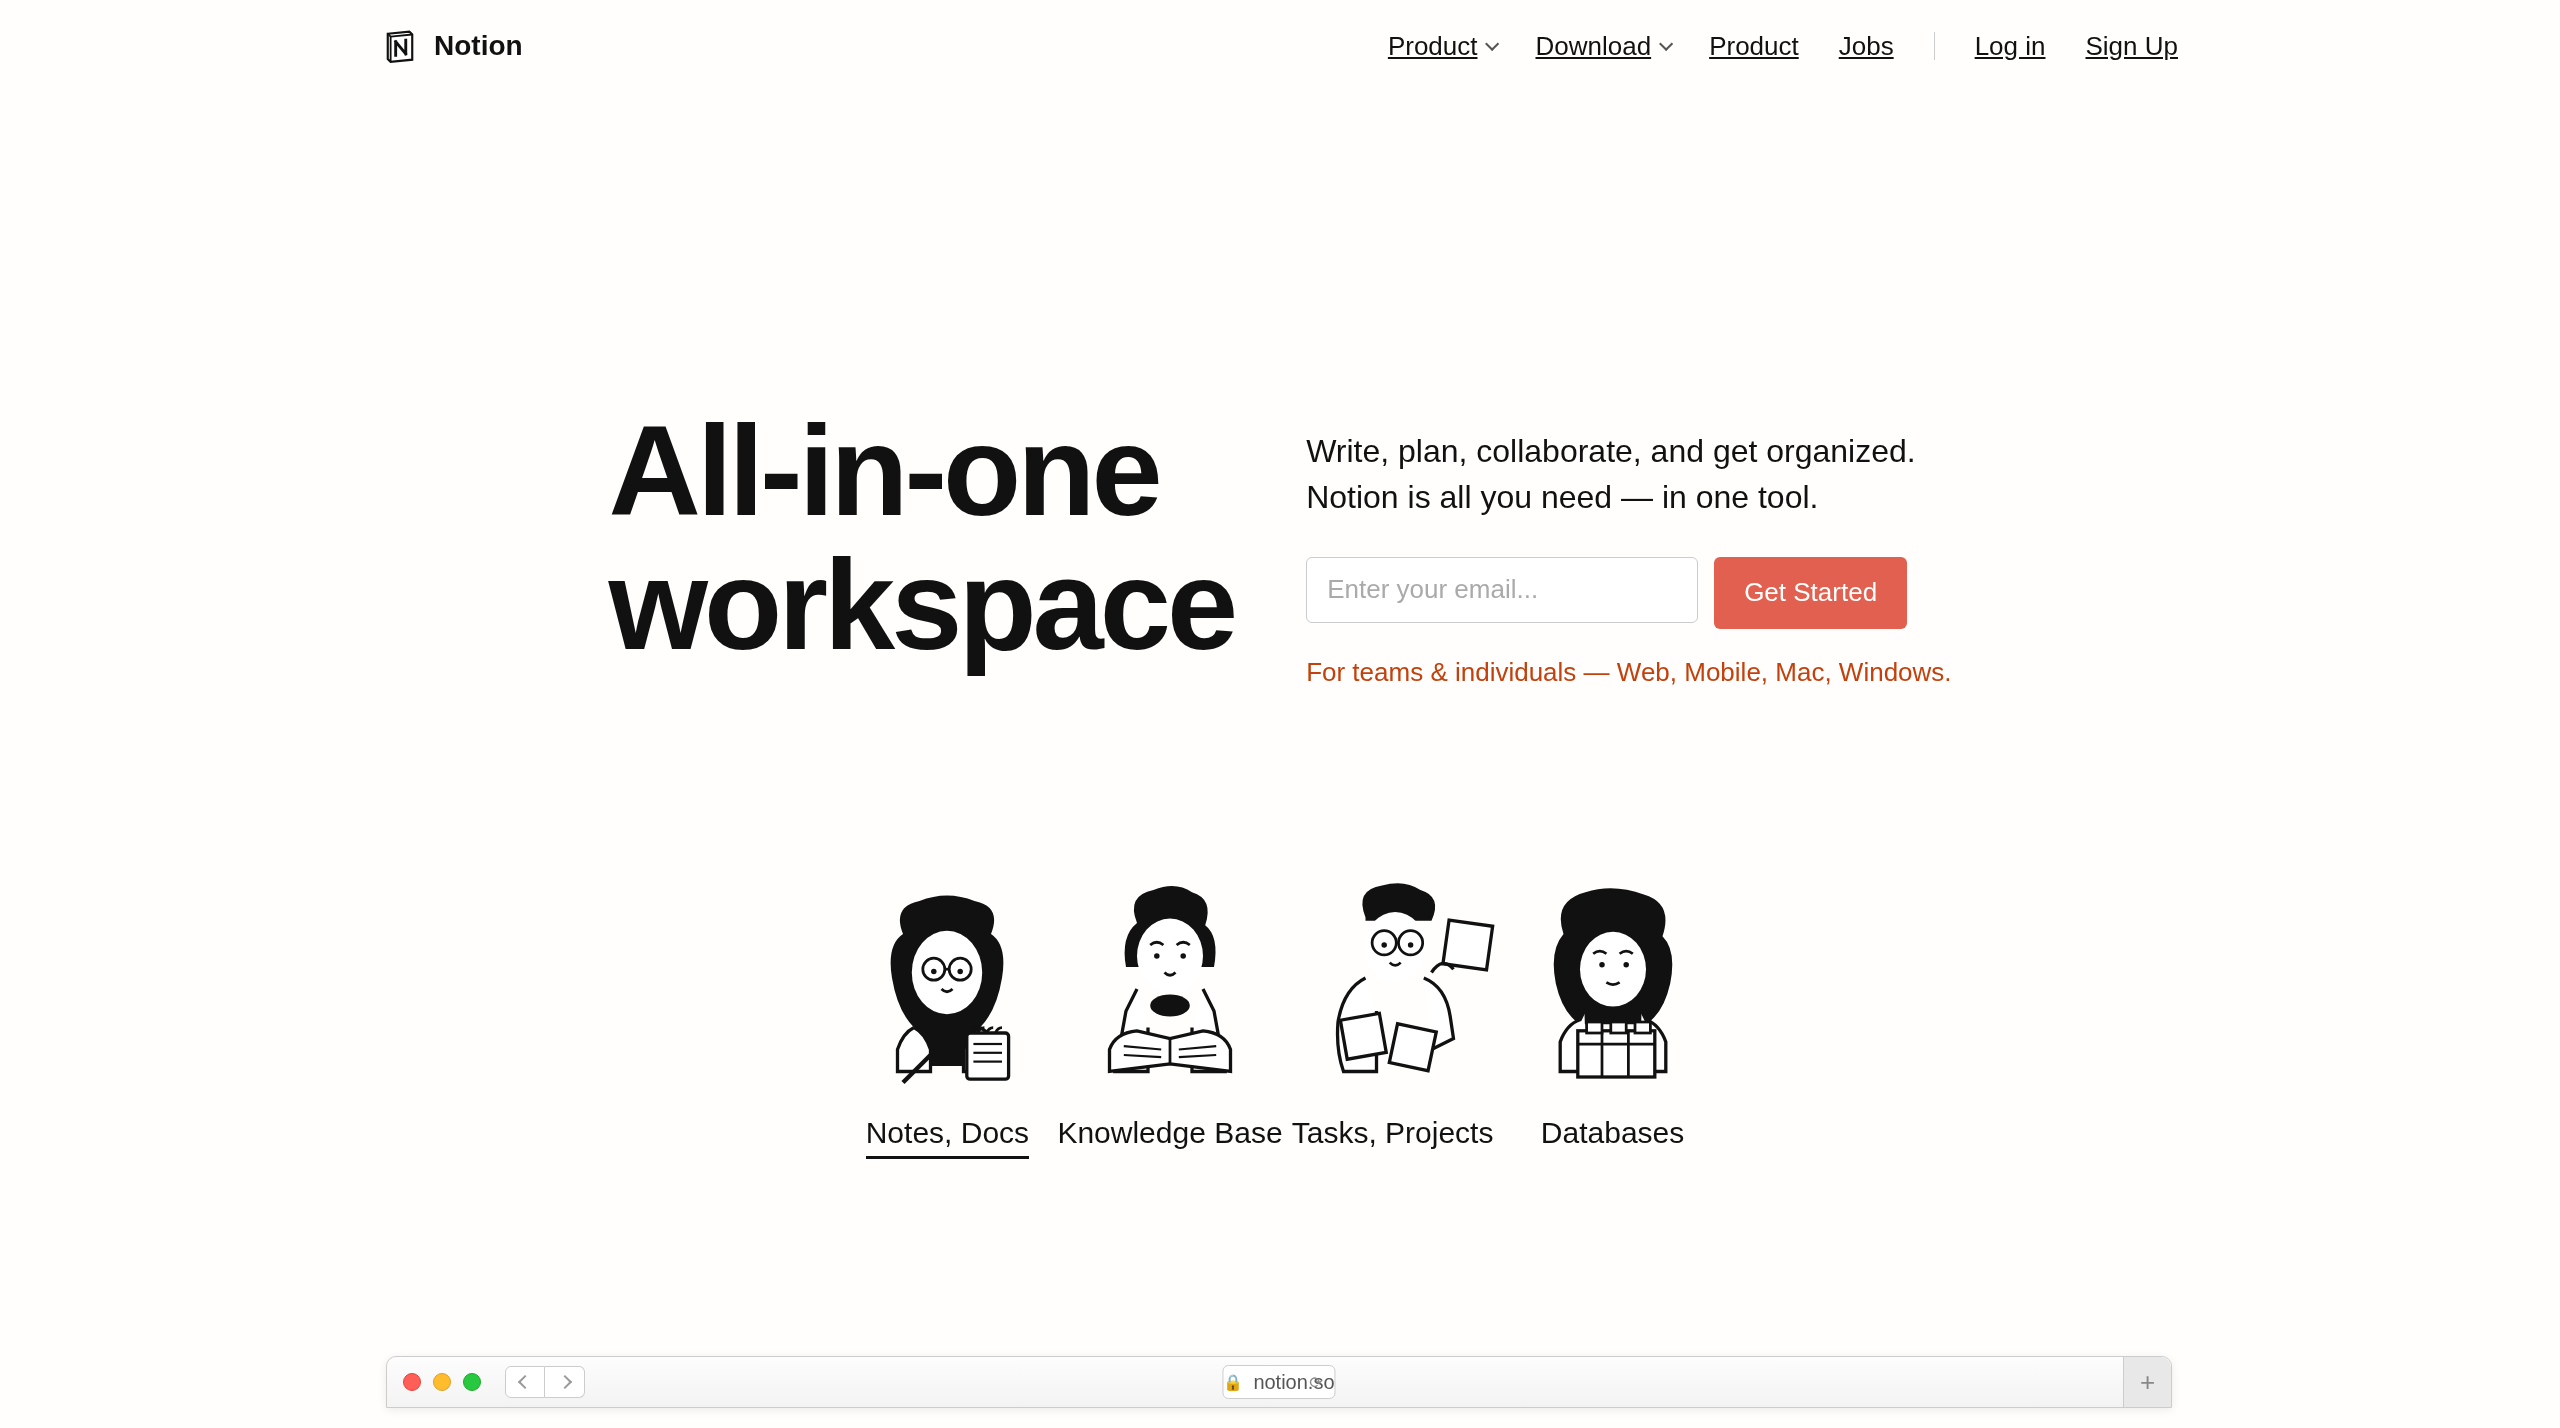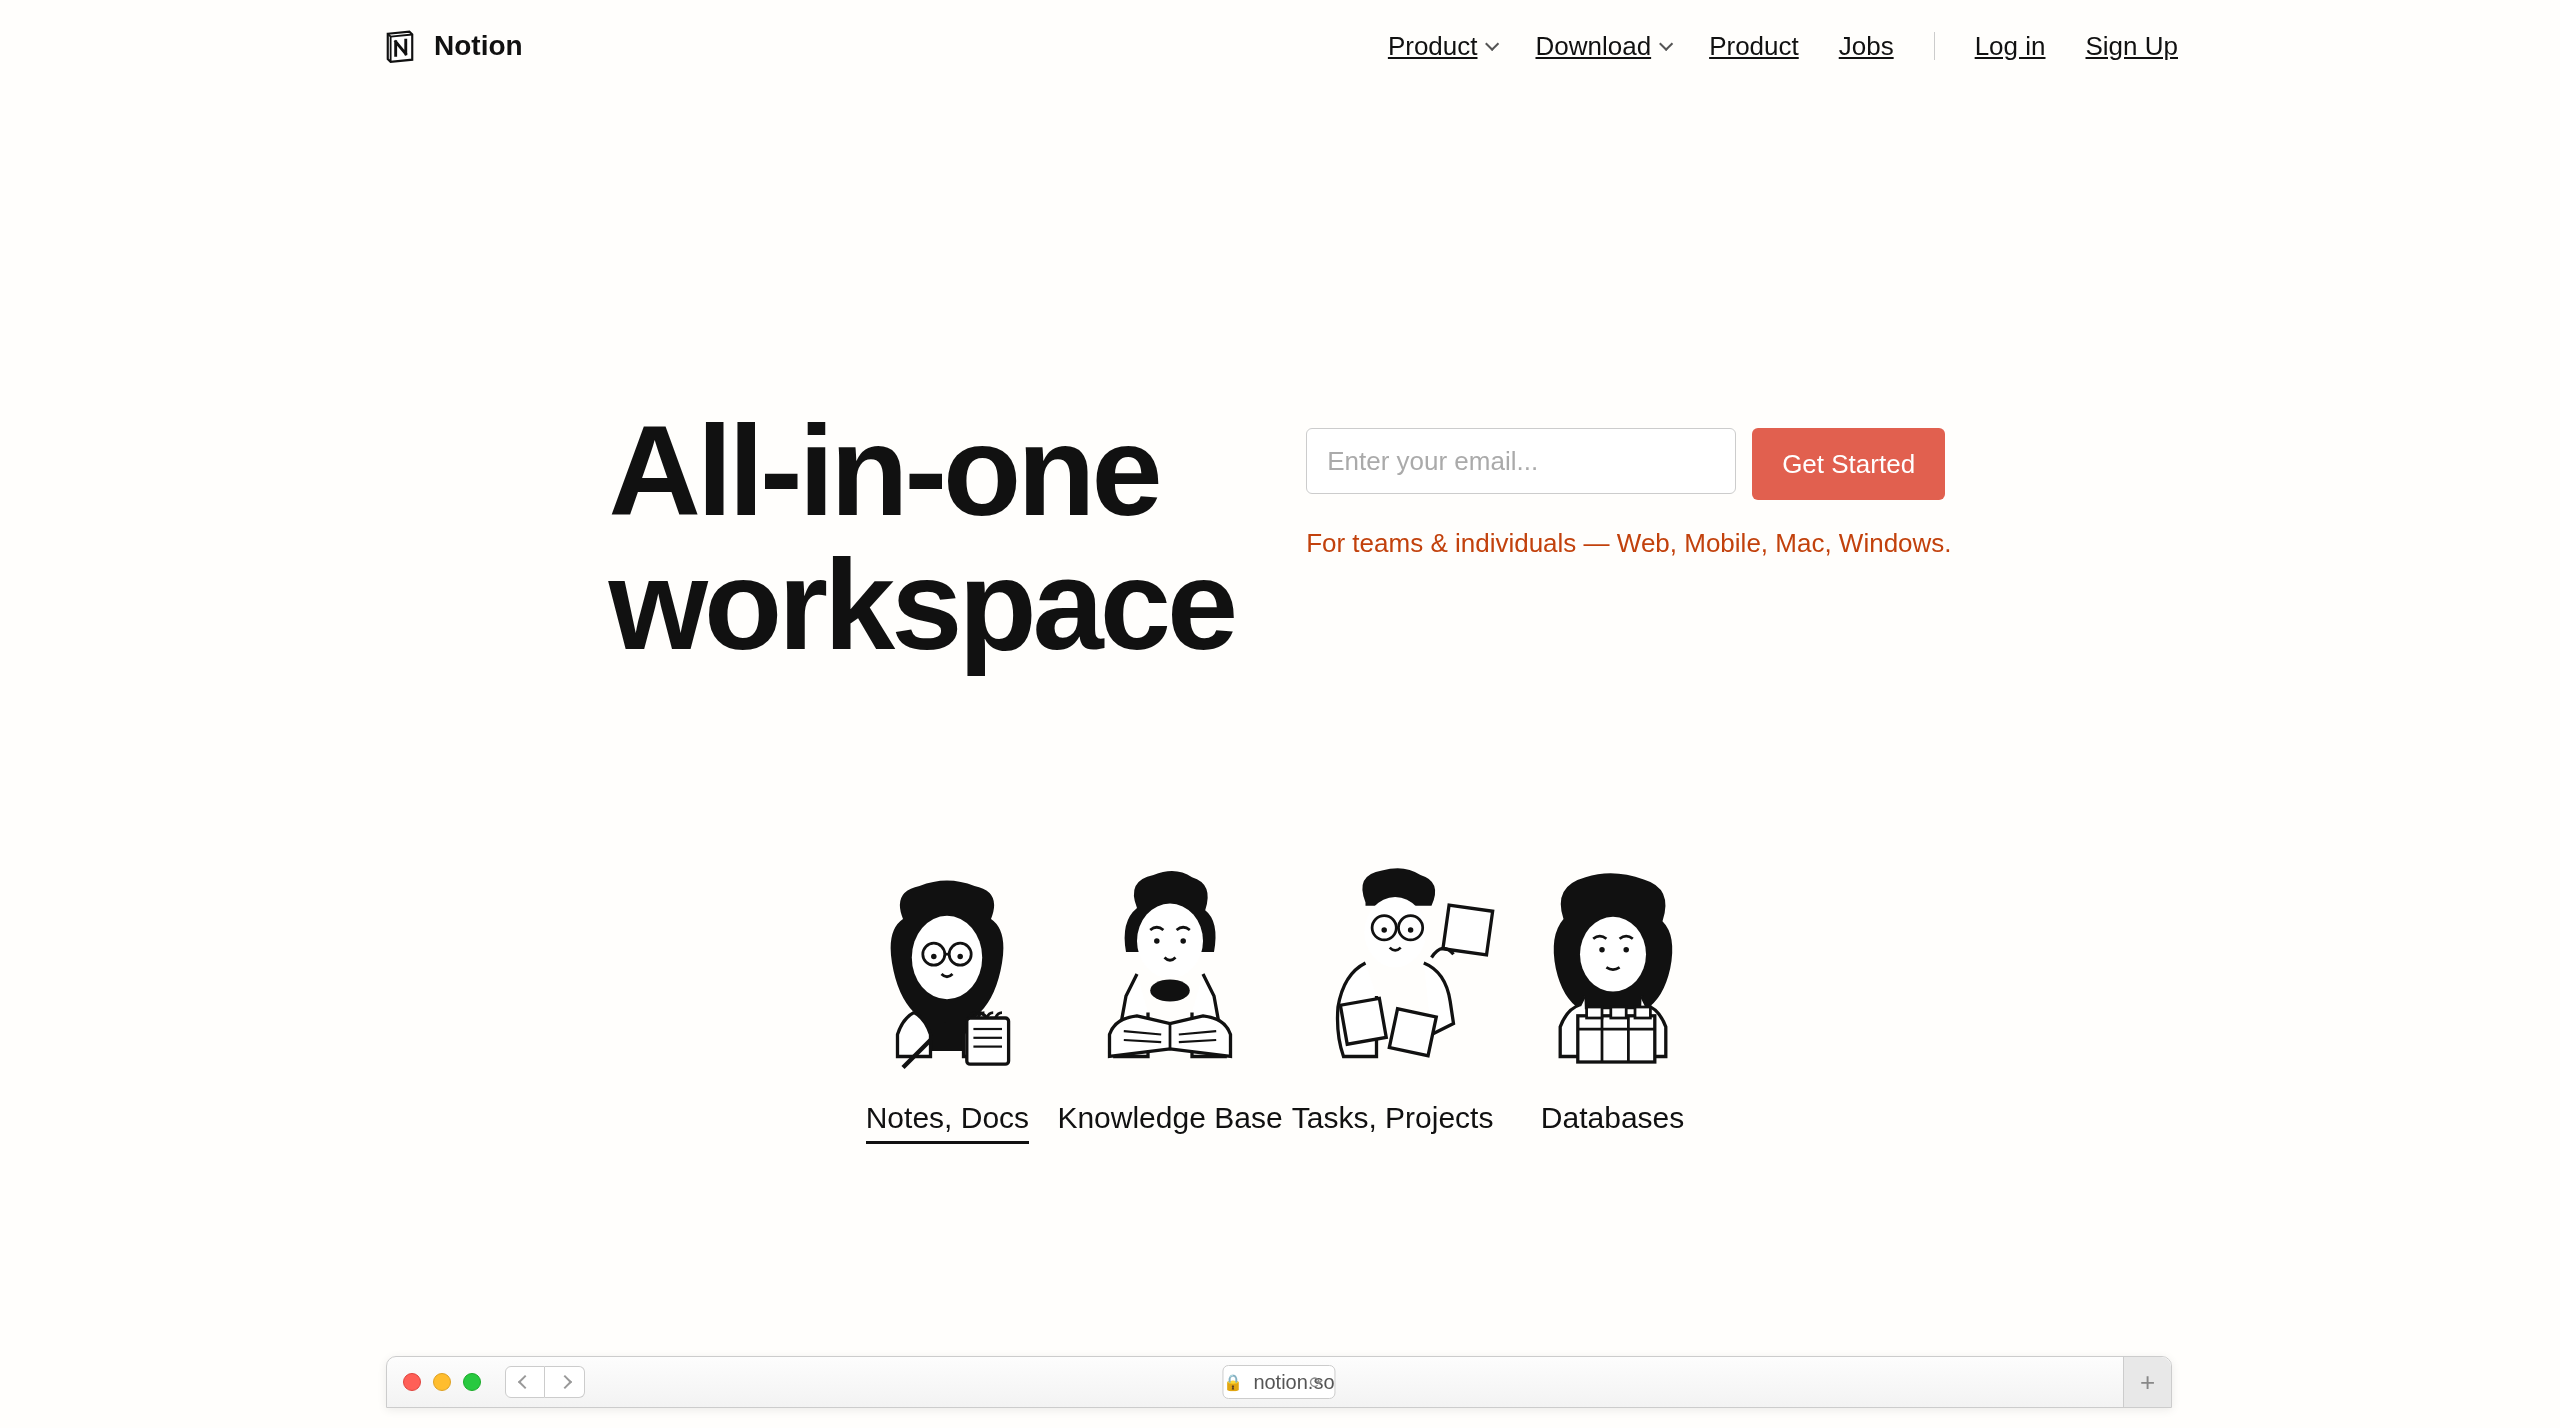--- a/index.html
+++ b/index.html
@@ -92,21 +92,21 @@
       color: #111;
       margin-bottom: 36px;
       white-space: pre-line;
     }
     .email-row {
       display: flex;
       gap: 16px;
       margin-bottom: 28px;
     }
     .email-input {
-      width: 430px;
+      width: 392px;
       height: 66px;
       border: 1.5px solid #ccc;
       border-radius: 6px;
       padding: 0 20px;
       font-size: 26px;
       color: #999;
       background: #fff;
     }
     .email-input::placeholder {
       color: #aaa;
@@ -289,20 +289,22 @@
     </div>
   </nav>
 </header>
 
 <section class="hero">
   <div class="hero-left">
     <h1 class="hero-title">All-in-one
 workspace</h1>
   </div>
   <div class="hero-right">
+    <p class="hero-sub">Write, plan, collaborate, and get organized.
+Notion is all you need — in one tool.</p>
     <div class="email-row">
       <input class="email-input" type="email" placeholder="Enter your email..." style="">
       <button class="get-started-btn">Get Started</button>
     </div>
     <p class="hero-foot">For teams &amp; individuals — Web, Mobile, Mac, Windows.</p>
   </div>
 </section>
 
 <section class="features">
   <div class="feature">

